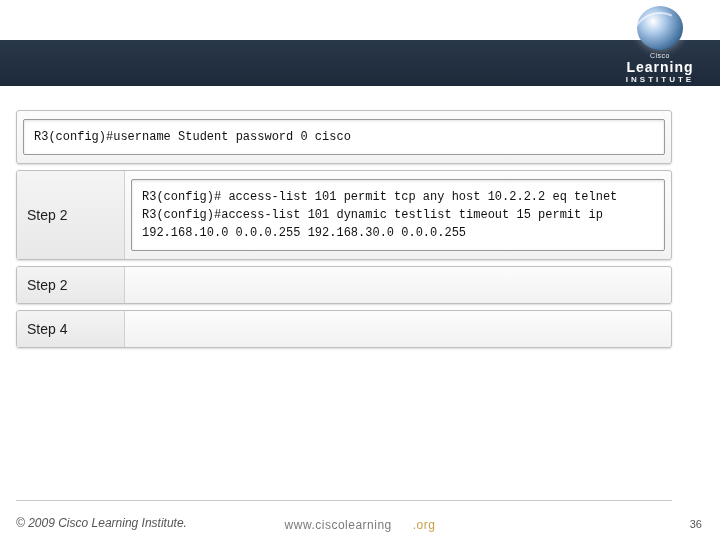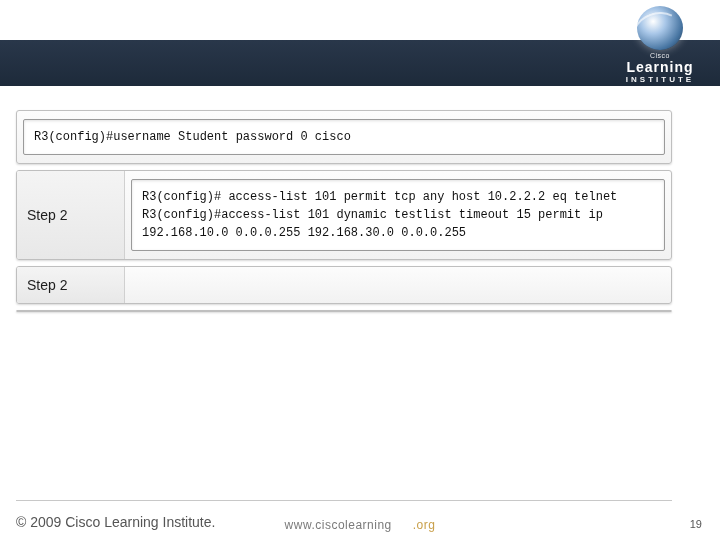--- a/index.html
+++ b/index.html
@@ -31,21 +31,21 @@
   .step-row { display: flex; align-items: stretch; border: 1px solid #bfbfbf; margin-bottom: 6px;
     border-radius: 3px; background: linear-gradient(#fcfcfc,#f2f2f2); box-shadow: 0 1px 2px rgba(0,0,0,0.15); overflow: hidden; }
   .step-label { width: 108px; flex-shrink: 0; display: flex; align-items: center; padding: 10px 10px;
     font-size: 14px; color: #1d1d1d; background: linear-gradient(#f4f4f4,#e8e8e8); border-right: 1px solid #d0d0d0; }
   .step-cmd { flex: 1; padding: 8px 6px; }
   .cmd-box { border: 1px solid #9a9a9a; border-radius: 2px; background: #fff; padding: 8px 10px;
     font-family: "Courier New", monospace; font-size: 12px; line-height: 1.5; color: #111; white-space: pre-wrap; box-shadow: inset 0 1px 3px rgba(0,0,0,0.12); }
 
   
   .footer-rule { position: absolute; top: 500px; left: 16px; width: 656px; height: 1px; background: #c8c8c8; }
-  .copyright { position: absolute; bottom: 10px; left: 16px; font-size: 14px; color: #555; }
+  .copyright { position: absolute; bottom: 10px; left: 16px; font-size: 12px; color: #555; font-style: italic; }
   .page-num { position: absolute; bottom: 10px; right: 18px; font-size: 11px; color: #555; }
   .footer-url { position: absolute; bottom: 8px; left: 0; width: 720px; text-align: center;
     font-size: 12px; color: #7a7a7a; letter-spacing: 0.5px; }
   .footer-url .org { color: #c9a04b; margin-left: 21px; }
 </style>
 </head>
 <body>
 
 <div class="slide">
   <div class="top-band"></div>
@@ -74,23 +74,24 @@
         <div class="cmd-box">R3(config)# access-list 101 permit tcp any host 10.2.2.2 eq telnet
 R3(config)#access-list 101 dynamic testlist timeout 15 permit ip 192.168.10.0 0.0.0.255 192.168.30.0 0.0.0.255</div>
       </div>
     </div>
 
     <div class="step-row">
       <div class="step-label">Step 2</div>
     </div>
 
     <div class="step-row">
+      <div class="step-label">Step 4</div>
     </div>
 
   </div>
 
   <div class="footer-rule"></div>
   <div class="copyright">© 2009 Cisco Learning Institute.</div>
   <div class="footer-url">
     <span>www.ciscolearning</span><span class="org">.org</span>
   </div>
-  <div class="page-num">19</div>
+  <div class="page-num">36</div>
 </div>
 
 </body></html>

